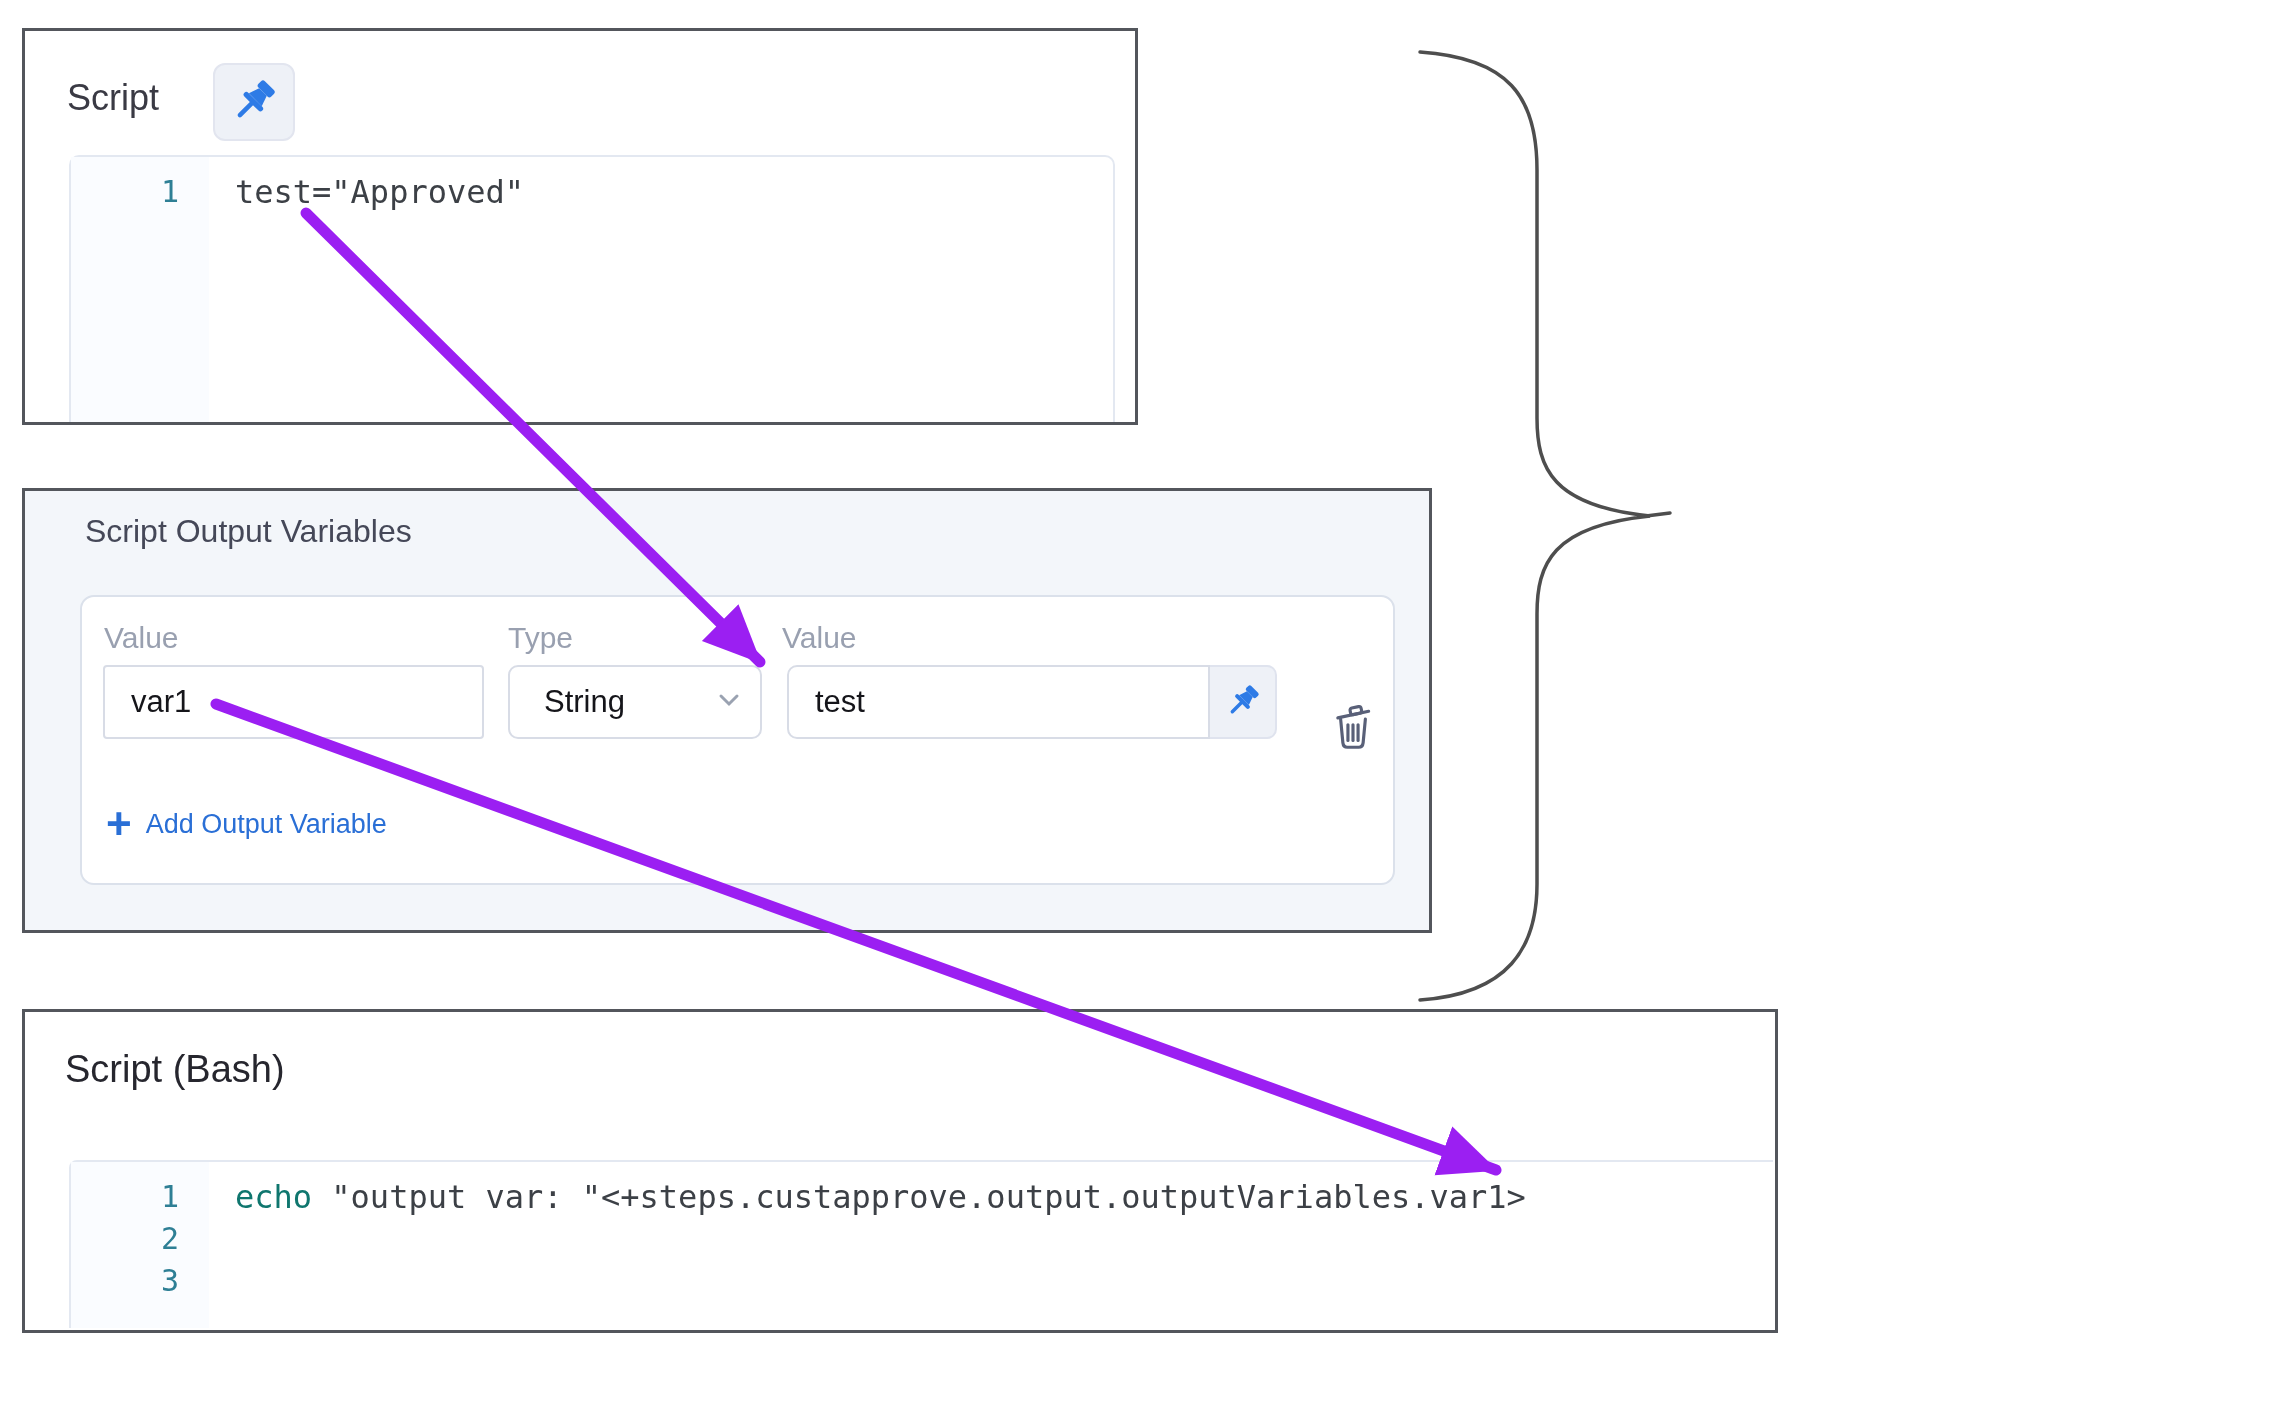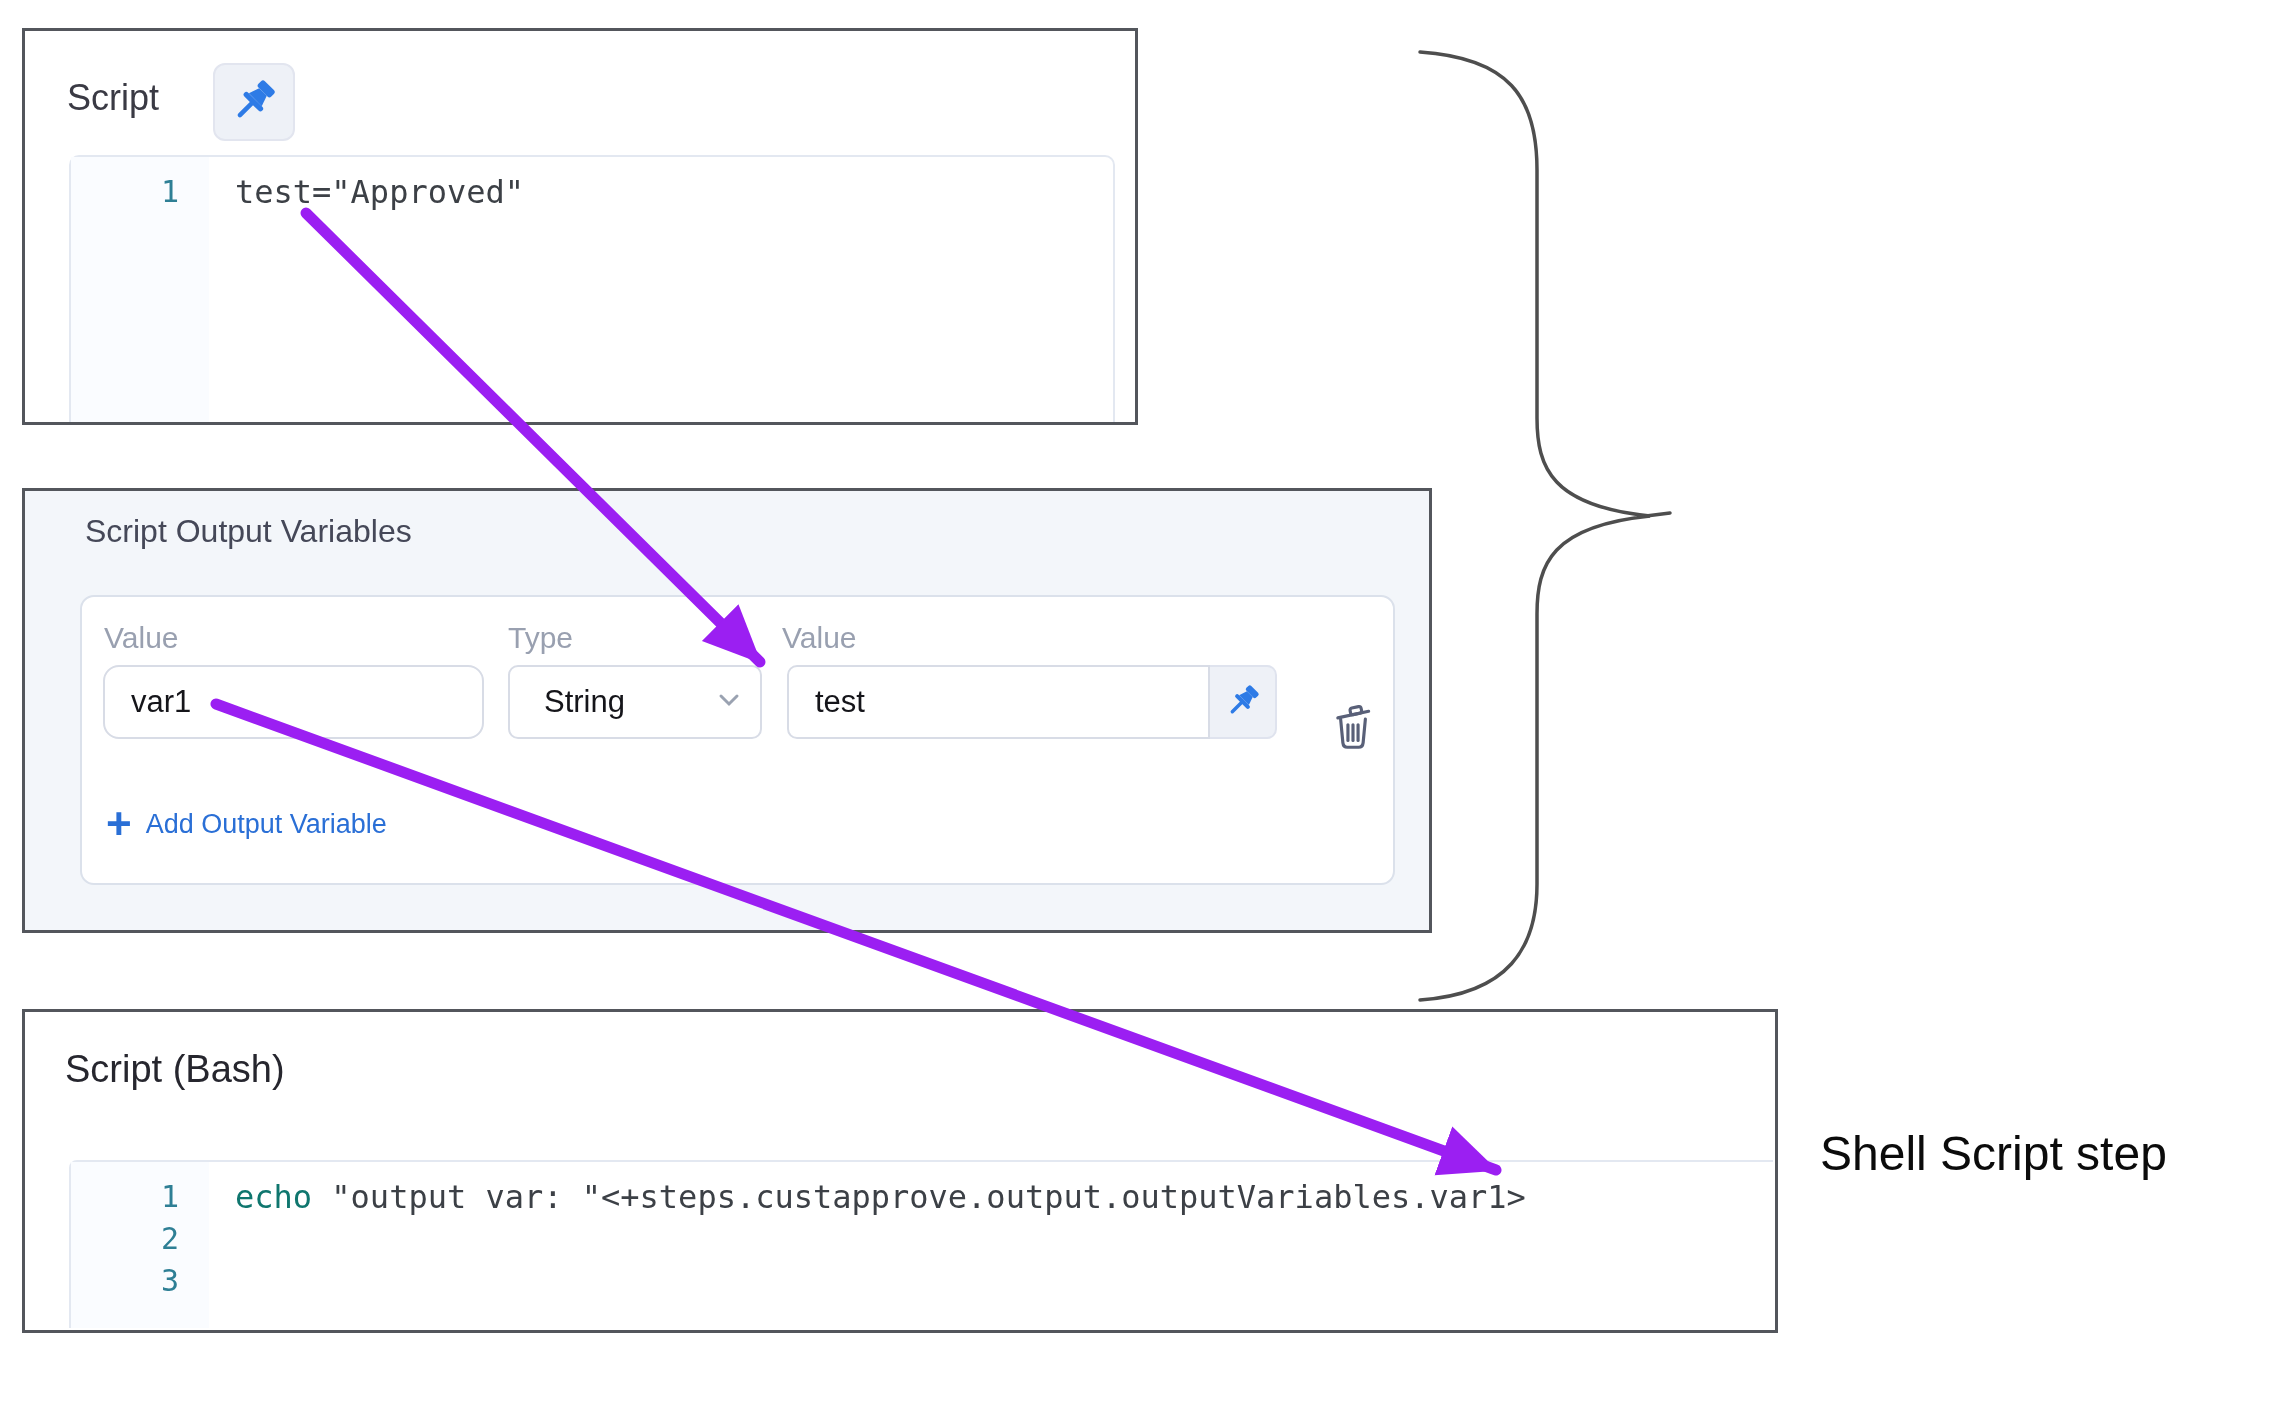--- a/index.html
+++ b/index.html
@@ -24,21 +24,21 @@
   .code-line{display:flex;line-height:42px;font-family:"DejaVu Sans Mono", monospace;font-size:32px;}
   .ln{width:108px;text-align:right;color:#2e7f95;font-size:30px;flex:none;}
   .code{margin-left:56px;color:#3c4046;white-space:pre;}
   .kw{color:#0f766e;white-space:pre;}
 
   .p2-title{position:absolute;left:60px;top:22px;font-size:32px;color:#454858;}
   .var-card{position:absolute;left:55px;top:104px;width:1315px;height:290px;background:#fff;
             border:2px solid #dbe1eb;border-radius:14px;}
   .field-label{position:absolute;top:24px;font-size:30px;color:#99a0b0;}
   .lab-name{left:22px;} .lab-type{left:426px;} .lab-value{left:700px;}
-  .txt-input{position:absolute;top:68px;height:74px;border:2px solid #d8dce6;border-radius:16px;
+  .txt-input{position:absolute;top:68px;height:74px;border:2px solid #d8dce6;border-radius:4px;
              font-family:"Liberation Sans", sans-serif;font-size:31px;color:#15151a;
              padding:0 0 0 26px;background:#fff;outline:none;}
   .in-name{left:21px;width:381px;}
   .select{position:absolute;left:426px;top:68px;width:254px;height:74px;border:2px solid #d8dce6;
           border-radius:10px;background:#fff;display:flex;align-items:center;
           justify-content:space-between;padding:0 20px 0 34px;cursor:pointer;}
   .select-text{font-size:31px;color:#15151a;}
   .value-group{position:absolute;left:705px;top:68px;width:490px;height:74px;display:flex;}
   .in-value{position:static;width:423px;height:74px;border-radius:10px 0 0 10px;}
   .pin-addon{width:67px;height:74px;background:#eef1f7;border:2px solid #dfe3ee;border-left:none;
@@ -155,21 +155,20 @@
         <div class="code-line">
           <span class="ln">2</span>
         </div>
         <div class="code-line">
           <span class="ln">3</span>
         </div>
       </div>
     </div>
   </div>
 
-  <div class="annot" style="left:1820px;top:1126px;">Shell Script step</div>
 
   <svg class="overlay" viewBox="0 0 2276 1426">
     <defs>
       <marker id="ah" markerUnits="userSpaceOnUse" markerWidth="66" markerHeight="54" refX="56" refY="26" orient="auto">
         <path d="M0,0 L58,26 L0,52 Z" fill="#9b1ff2"></path>
       </marker>
     </defs>
     <path d="M1420,52 C1508,58 1537,96 1537,170 L1537,418
              C1537,468 1552,506 1650,516
              C1552,526 1537,564 1537,614 L1537,884

